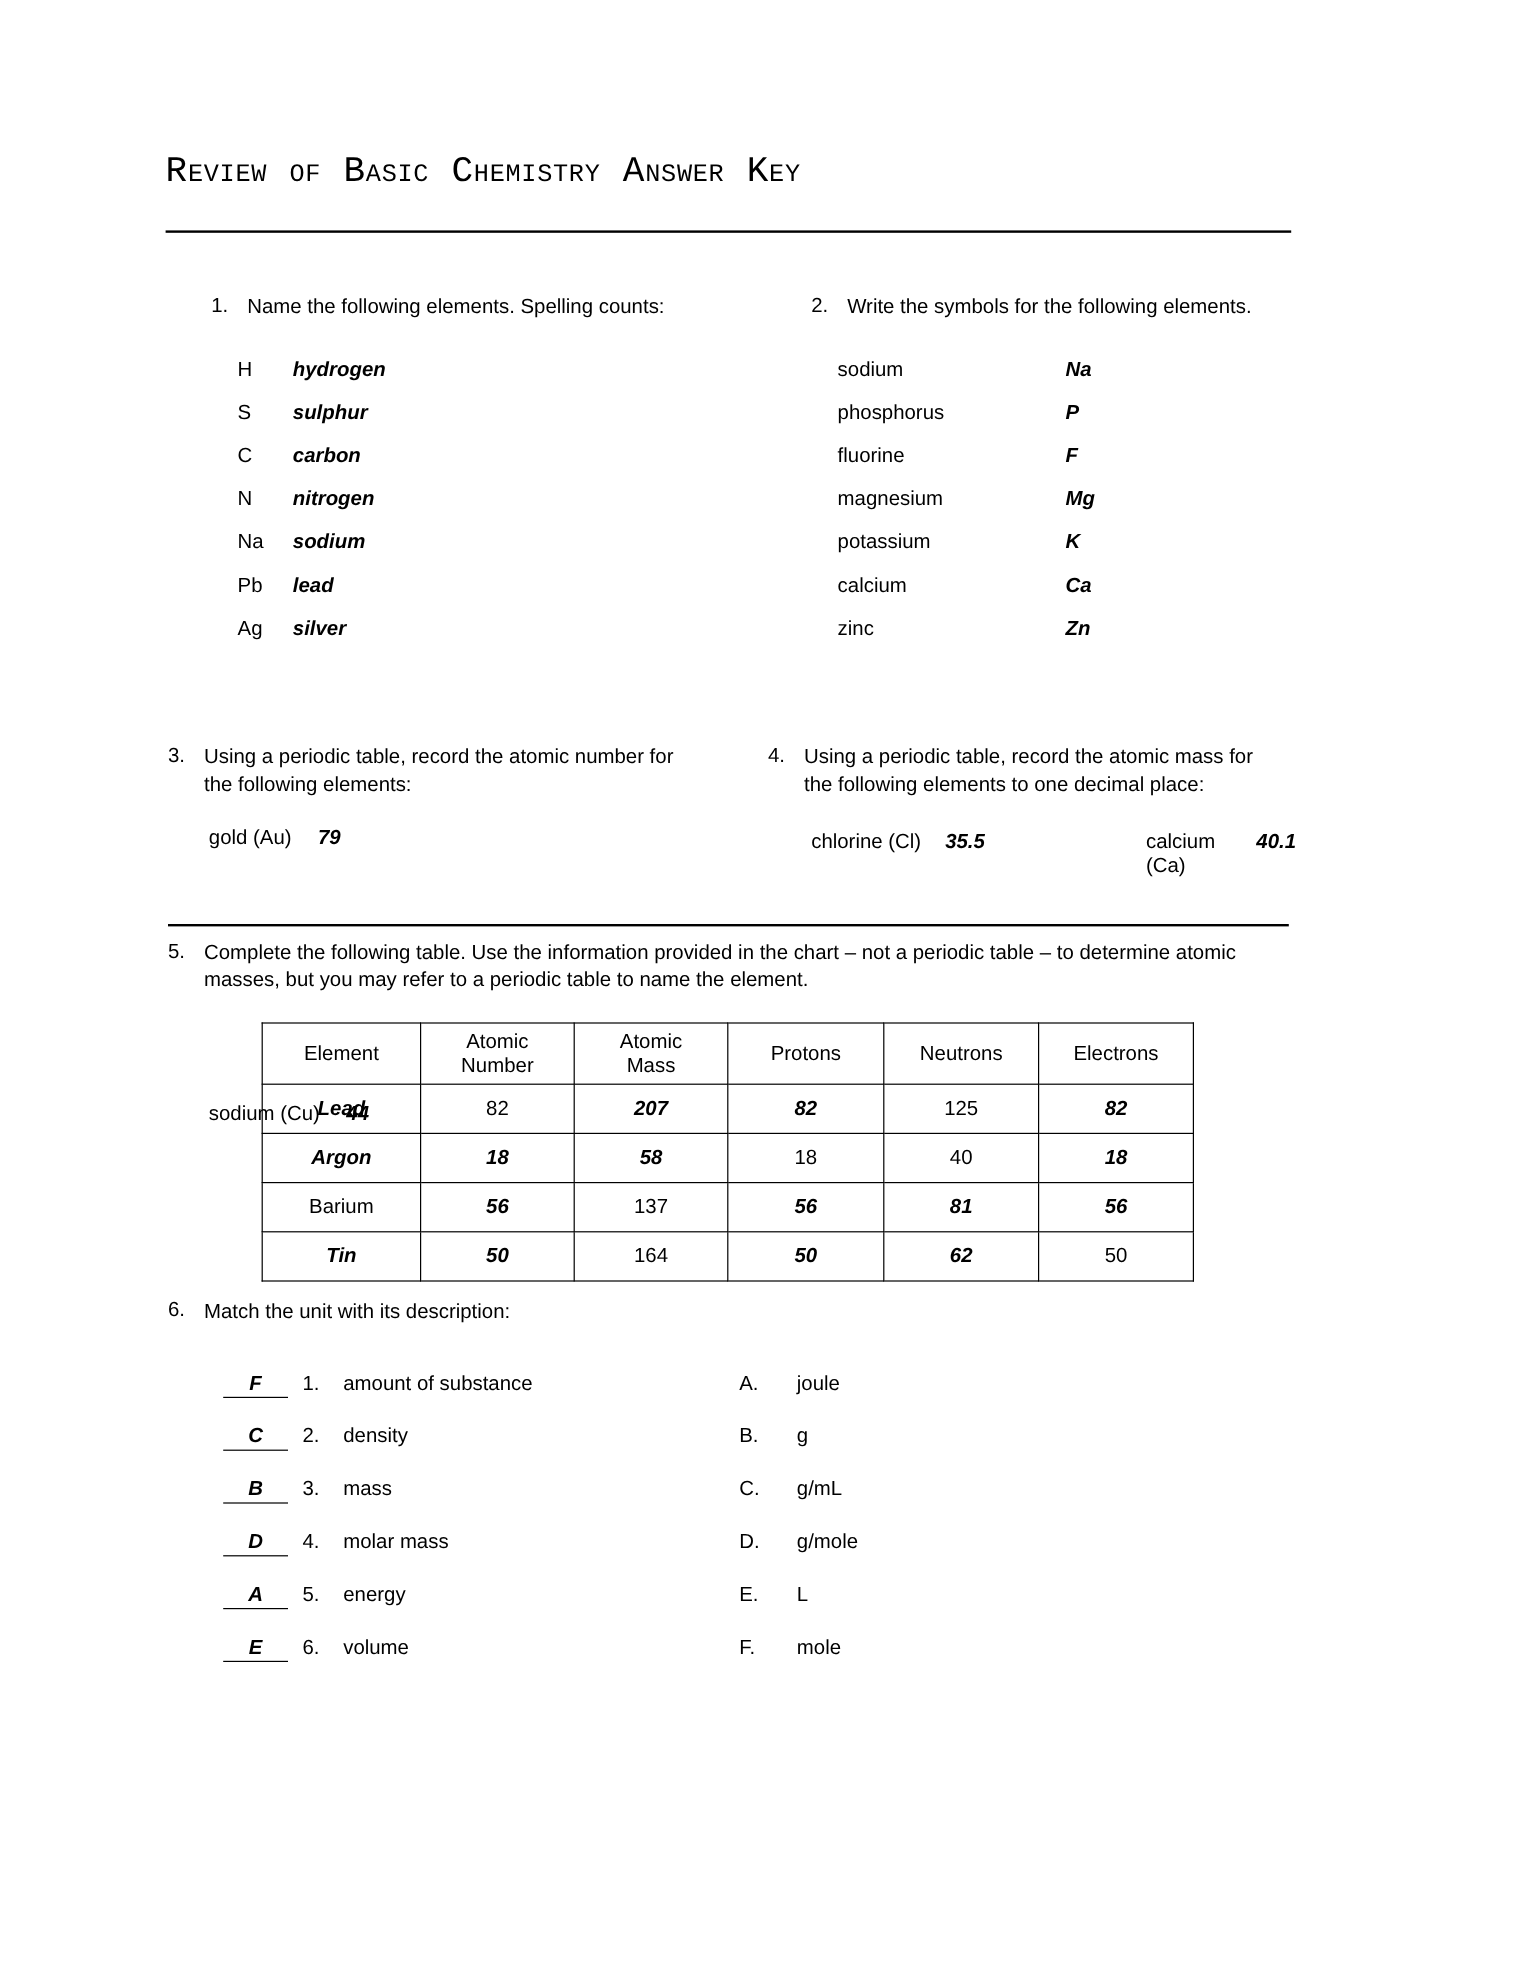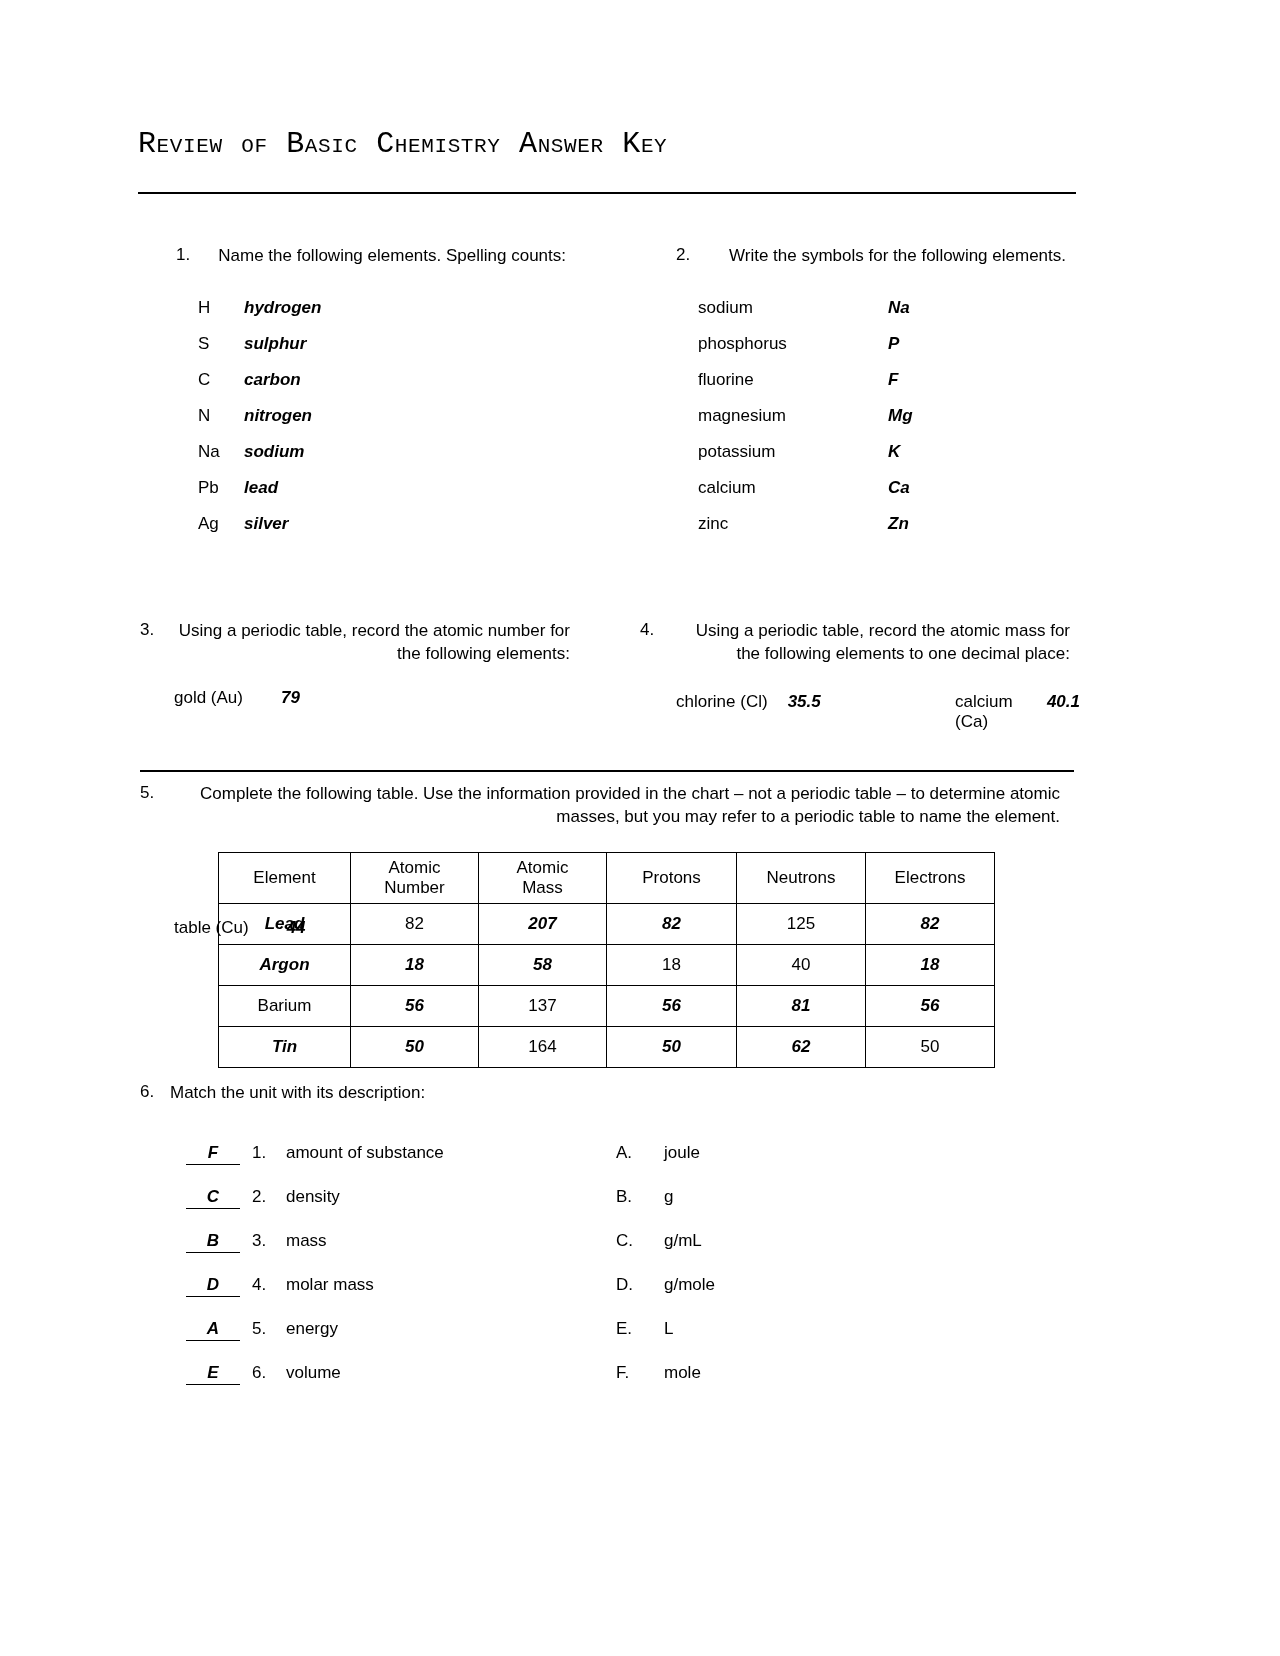--- a/index.html
+++ b/index.html
@@ -63,21 +63,20 @@
     flex: 0 0 30px;
     font-size: 17px;
   }
   .q-row {
     display: flex;
     align-items: flex-start;
   }
   .q-text {
     font-size: 17px;
     line-height: 1.35;
-    text-align: right;
   }
   .ans {
     font-weight: bold;
     font-style: italic;
   }
 
   
   .q1 {
     position: absolute;
     left: 176px;
@@ -129,21 +128,21 @@
     margin-top: 22px;
     margin-left: 34px;
     display: flex;
     font-size: 17px;
     align-items: baseline;
     flex-direction: column;
   }
   .q3-answers .slot1 { width: 230px; flex: 0 0 230px; display: flex; }
   .q3-answers .slot2 { display: flex; }
   .q3-answers .lbl { }
-  .q3-answers .val { margin-left: 38px; text-align: right; }
+  .q3-answers .val { margin-left: 22px; text-align: right; }
 
   .q4-answers {
     margin-top: 26px;
     margin-left: 36px;
     display: flex;
     font-size: 17px;
     align-items: baseline;
   }
   .q4-answers .slot1 { width: 240px; flex: 0 0 240px; display: flex; }
   .q4-answers .slot2 { display: flex; margin-left: 39px; }
@@ -325,21 +324,21 @@
     <div class="q-row">
       <span class="q-num">3.</span>
       <span class="q-text">Using a periodic table, record the atomic number for the following elements:</span>
     </div>
     <div class="q3-answers">
       <span class="slot1">
         <span class="lbl">gold (Au)</span>
         <span class="val ans">79</span>
       </span>
       <span class="slot2">
-        <span class="lbl">table (Cu)</span>
+        <span class="lbl">sodium (Cu)</span>
         <span class="val ans">44</span>
       </span>
     </div>
   </div>
 
   <div class="q4">
     <div class="q-row">
       <span class="q-num">4.</span>
       <span class="q-text">Using a periodic table, record the atomic mass for the following elements to one decimal place:</span>
     </div>

